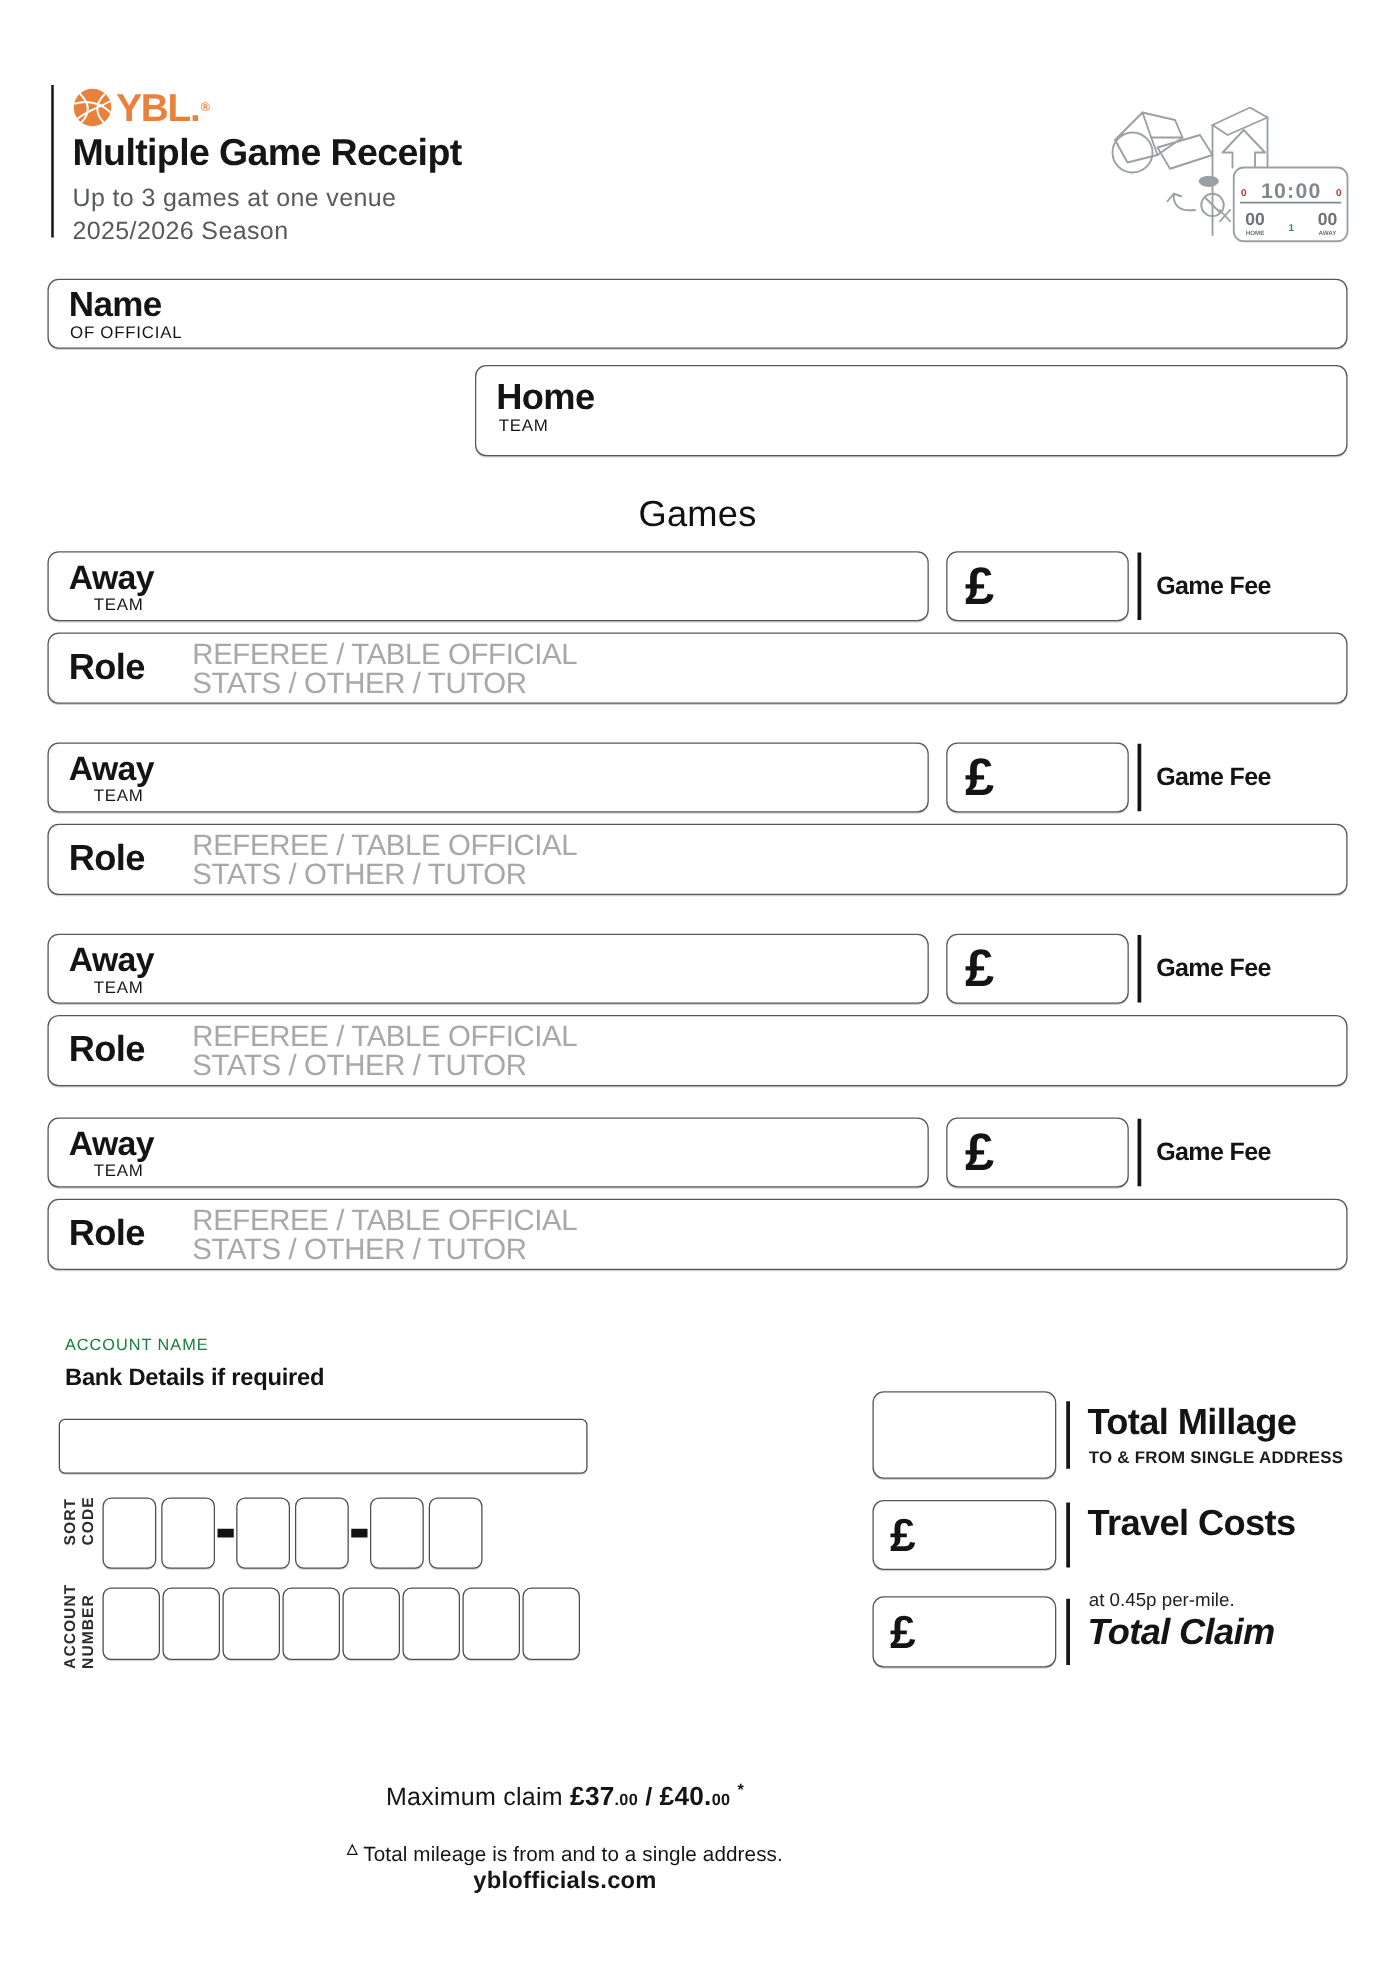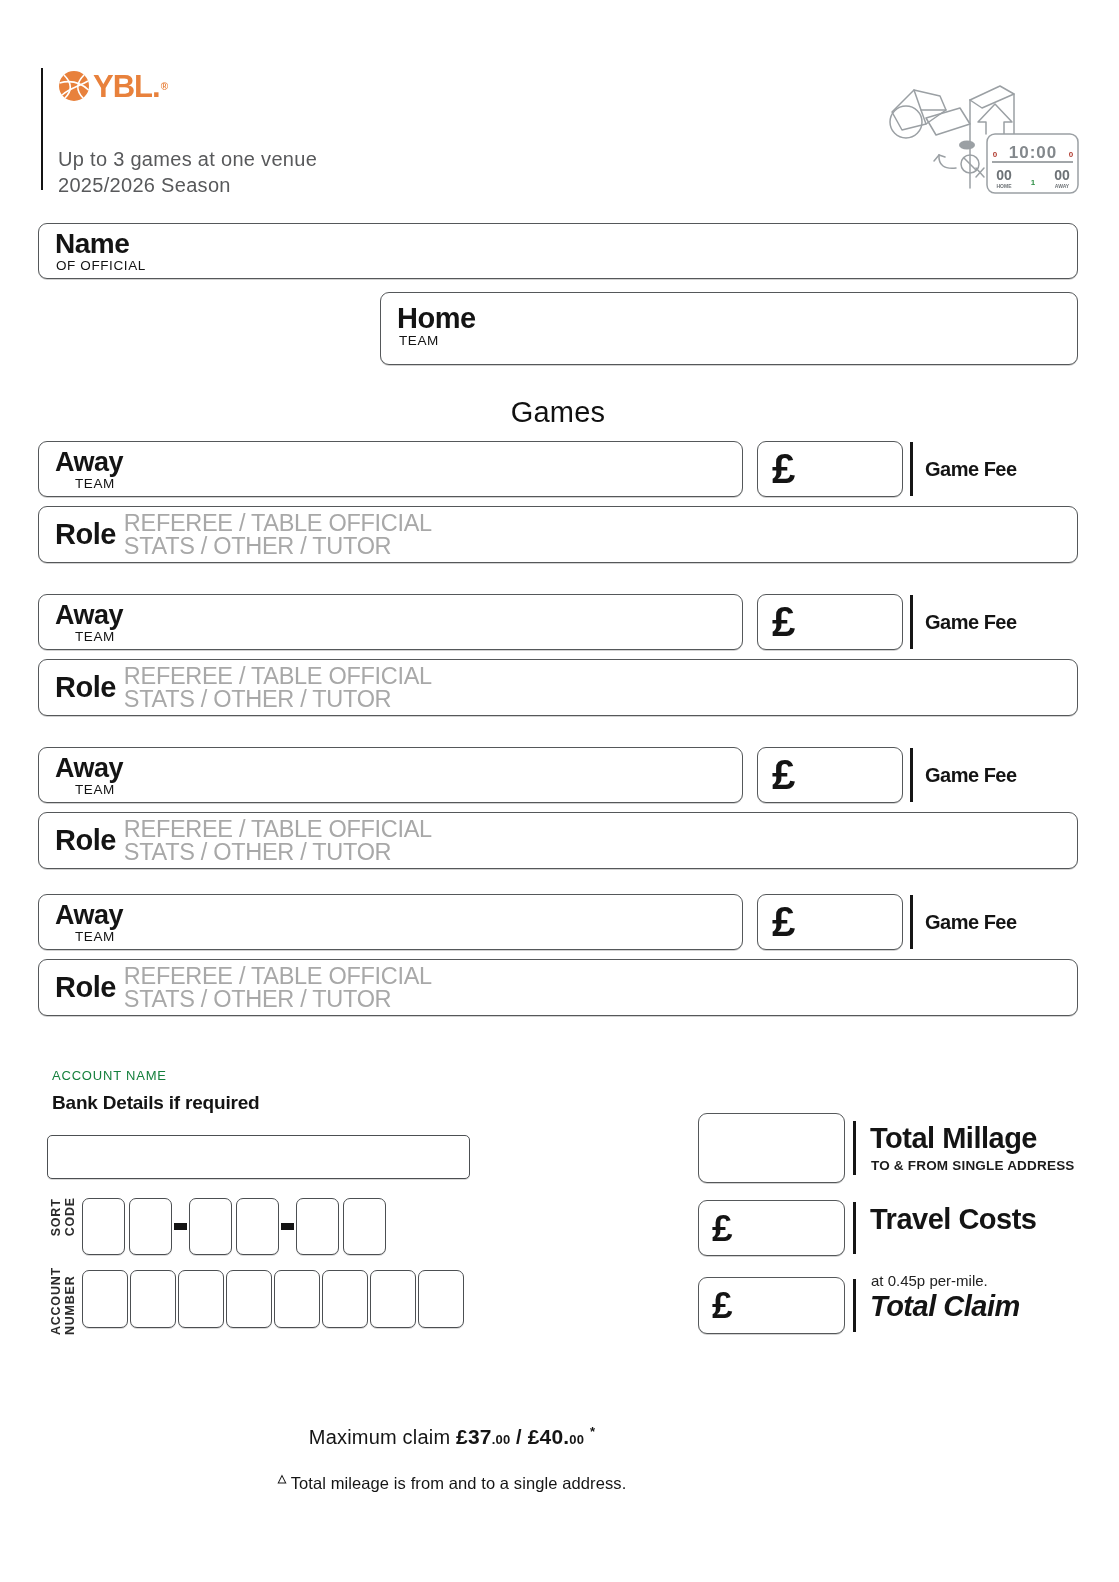--- a/index.html
+++ b/index.html
@@ -30,21 +30,21 @@
   .game-block { position:absolute; left:38px; width:1040px; height:122px; }
   .away-box { left:0; top:0; width:705px; height:56px; padding:6px 0 0 16px; }
   .away-box .lbl-sub { margin-left:20px; margin-top:1px; }
   .fee-box  { left:719px; top:0; width:146px; height:56px; display:flex; align-items:center; padding-left:14px; }
   .pound-xl { font-size:42px; font-weight:800; line-height:1; }
   .fee-divider { position:absolute; left:872px; top:1px; width:2.5px; height:54px; background:#151515; }
   .fee-label { position:absolute; left:887px; top:0; width:153px; height:56px; display:flex; align-items:center;
                font-size:20px; font-weight:800; letter-spacing:-0.5px; }
   .role-box { left:0; top:65px; width:1040px; height:57px; display:flex; align-items:center; padding-left:16px; }
   .role-label { font-size:29px; font-weight:800; letter-spacing:-0.5px; }
-  .role-options { margin-left:8px; color:#a8a8a8; font-size:23.5px; line-height:0.97; font-weight:500; letter-spacing:-0.3px; }
+  .role-options { margin-left:38px; color:#a8a8a8; font-size:23.5px; line-height:0.97; font-weight:500; letter-spacing:-0.3px; }
 
   
   .bank-heading { position:absolute; left:52px; top:1092px; font-size:19px; font-weight:800; letter-spacing:-0.2px; }
   .bank-acct-label { position:absolute; left:52px; top:1068px; font-size:13px; letter-spacing:0.8px; color:#15803d; }
   .vlabel { position:absolute; writing-mode:vertical-rl; transform:rotate(180deg);
             font-size:12.5px; letter-spacing:0.8px; color:#2b2b2b; line-height:1.15; font-weight:600; }
   .dash { position:absolute; width:13px; height:7px; background:#141414; }
 
   
   .tot-divider { position:absolute; width:2.5px; background:#151515; }
@@ -78,20 +78,21 @@
         <path d="M6 5 C 14 13, 14 21, 7 28"></path>
         <path d="M26 5 C 18 13, 18 21, 25 28"></path>
         <path d="M1.5 13 C 12 10, 22 12, 30.5 20"></path>
         <path d="M4 25 C 12 18, 22 16, 30 11"></path>
       </g>
     </svg>
     <span class="logo-text">YBL.</span>
     <span class="logo-reg">®</span>
   </div>
 
+  <div class="doc-title">Multiple Game Receipt</div>
   <div class="doc-sub" style="top:148px;">Up to 3 games at one venue</div>
   <div class="doc-sub" style="top:174px;">2025/2026 Season</div>
 
   <svg style="position:absolute; left:878px; top:78px;" width="205" height="122" viewBox="0 0 205 122">
     <g fill="none" stroke="#9ba0a4" stroke-width="1.5" stroke-linejoin="round" stroke-linecap="round">
       <circle cx="28" cy="44" r="16"></circle>
       <path d="M14 34 L36 12 L62 18 L68 32 L48 46 L24 52 Z"></path>
       <path d="M36 12 L43 32 L68 32"></path>
       <path d="M43 32 L48 46"></path>
       <path d="M48 40 L82 30 L92 46 L58 57 Z"></path>
@@ -264,14 +265,15 @@
     <span> </span>
     <span class="f-amt">£37</span><span class="f-dec">.00</span>
     <span style="font-weight:700;">/</span>
     <span class="f-amt">£40.</span><span class="f-dec">00</span>
     <span class="f-star">*</span>
   </div>
   <div class="foot f-note" style="top:1472px;">
     <span class="f-mark">△</span>
     <span>Total mileage is from and to a single address.</span>
   </div>
+  <div class="foot f-site" style="top:1494px;">yblofficials.com</div>
 
 </div>
 
 </body></html>

